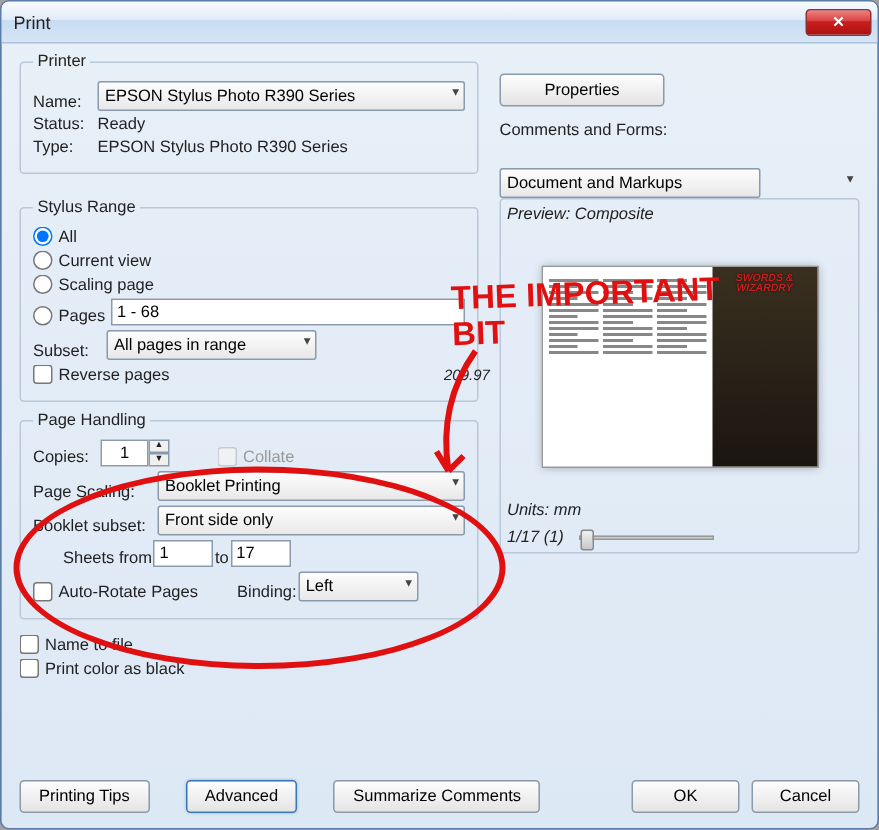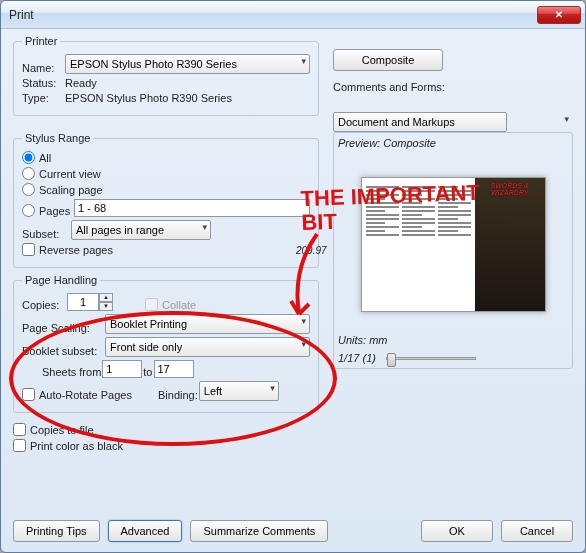--- a/index.html
+++ b/index.html
@@ -84,21 +84,21 @@
   position: relative; overflow: hidden;
 }
 .cover-title { color: #cc2020; font-weight: bold; font-size: 7px; text-align: center; margin-top: 4px; text-shadow: 0 0 1px #000; }
 .dim-top { position: absolute; top: 14px; left: 0; right: 0; text-align: center; font-size: 10px; }
 .dim-left { position: absolute; left: -42px; top: 50%; font-size: 10px; }
 .preview-wrap { position: relative; }
 .units-row { margin: 22px 0 4px 0; font-size: 11px; }
 .pager { display: flex; align-items: center; gap: 10px; font-size: 11px; margin-top: 6px; }
 .slider-track { width: 90px; height: 3px; background: #ccc; border: 1px solid #999; position: relative; }
 .slider-thumb { position: absolute; left: 0; top: -5px; width: 9px; height: 14px; background: linear-gradient(to bottom,#f0f0f0,#c8c8c8); border: 1px solid #888; border-radius: 2px; }
-.bottom-left { position: absolute; left: 12px; bottom: 10px; display: flex; gap: 8px; justify-content: flex-end; }
+.bottom-left { position: absolute; left: 12px; bottom: 10px; display: flex; gap: 24px; justify-content: flex-end; }
 .bottom-right { position: absolute; right: 12px; bottom: 10px; display: flex; gap: 8px; }
 .bottom-right button { width: 72px; }
 
 
 .anno-ellipse {
   position: absolute; left: 8px; top: 282px;
   width: 328px; height: 135px;
   border: 4px solid #e01010; border-radius: 50%;
   pointer-events: none; z-index: 50;
 }
@@ -151,21 +151,21 @@
             <label style="width:42px">Status:</label>
             <span>Ready</span>
           </div>
           <div class="row">
             <label style="width:42px">Type:</label>
             <span>EPSON Stylus Photo R390 Series</span>
           </div>
         </fieldset>
       </div>
       <div class="rightcol" style="padding-top:14px">
-        <button style="width:110px;margin-bottom:10px">Composite</button>
+        <button style="width:110px;margin-bottom:10px">Properties</button>
         <div style="margin-bottom:19px">Comments and Forms:</div>
         <span class="select-wrap" style="width:100%">
           <select style="width:174px">
             <option>Document and Markups</option>
           </select>
         </span>
       </div>
     </div>
 
     <div class="cols">
@@ -232,21 +232,21 @@
           <div class="row">
             <input type="checkbox" style="">
             <label style="width:118px">Auto-Rotate Pages</label>
             <label>Binding:</label>
             <span class="select-wrap"><select style="width:80px"><option>Left</option></select></span>
           </div>
         </fieldset>
 
         <div class="row" style="margin-top:10px">
             <input type="checkbox" style="">
-            <label>Copies to file</label>
+            <label>Name to file</label>
           </div>
         <div class="row">
             <input type="checkbox" style="">
             <label>Print color as black</label>
           </div>
 
       </div>
 
       <div class="rightcol">
         <div class="preview-area">

